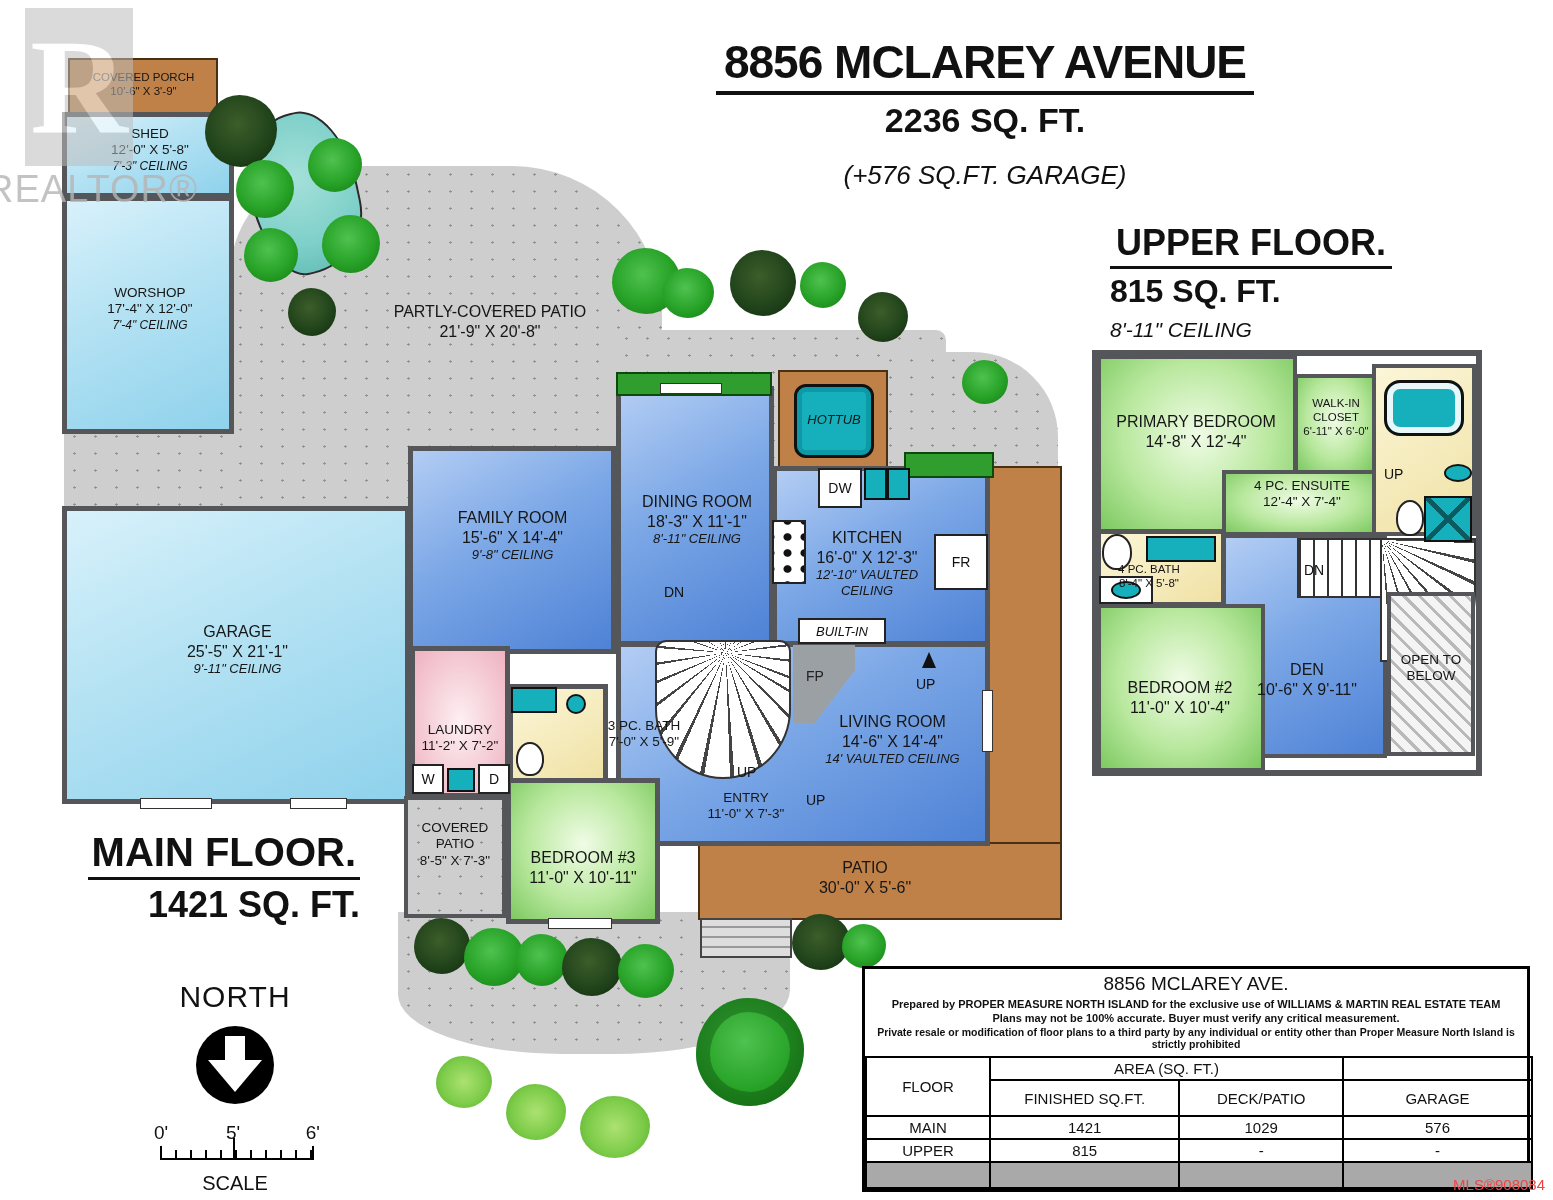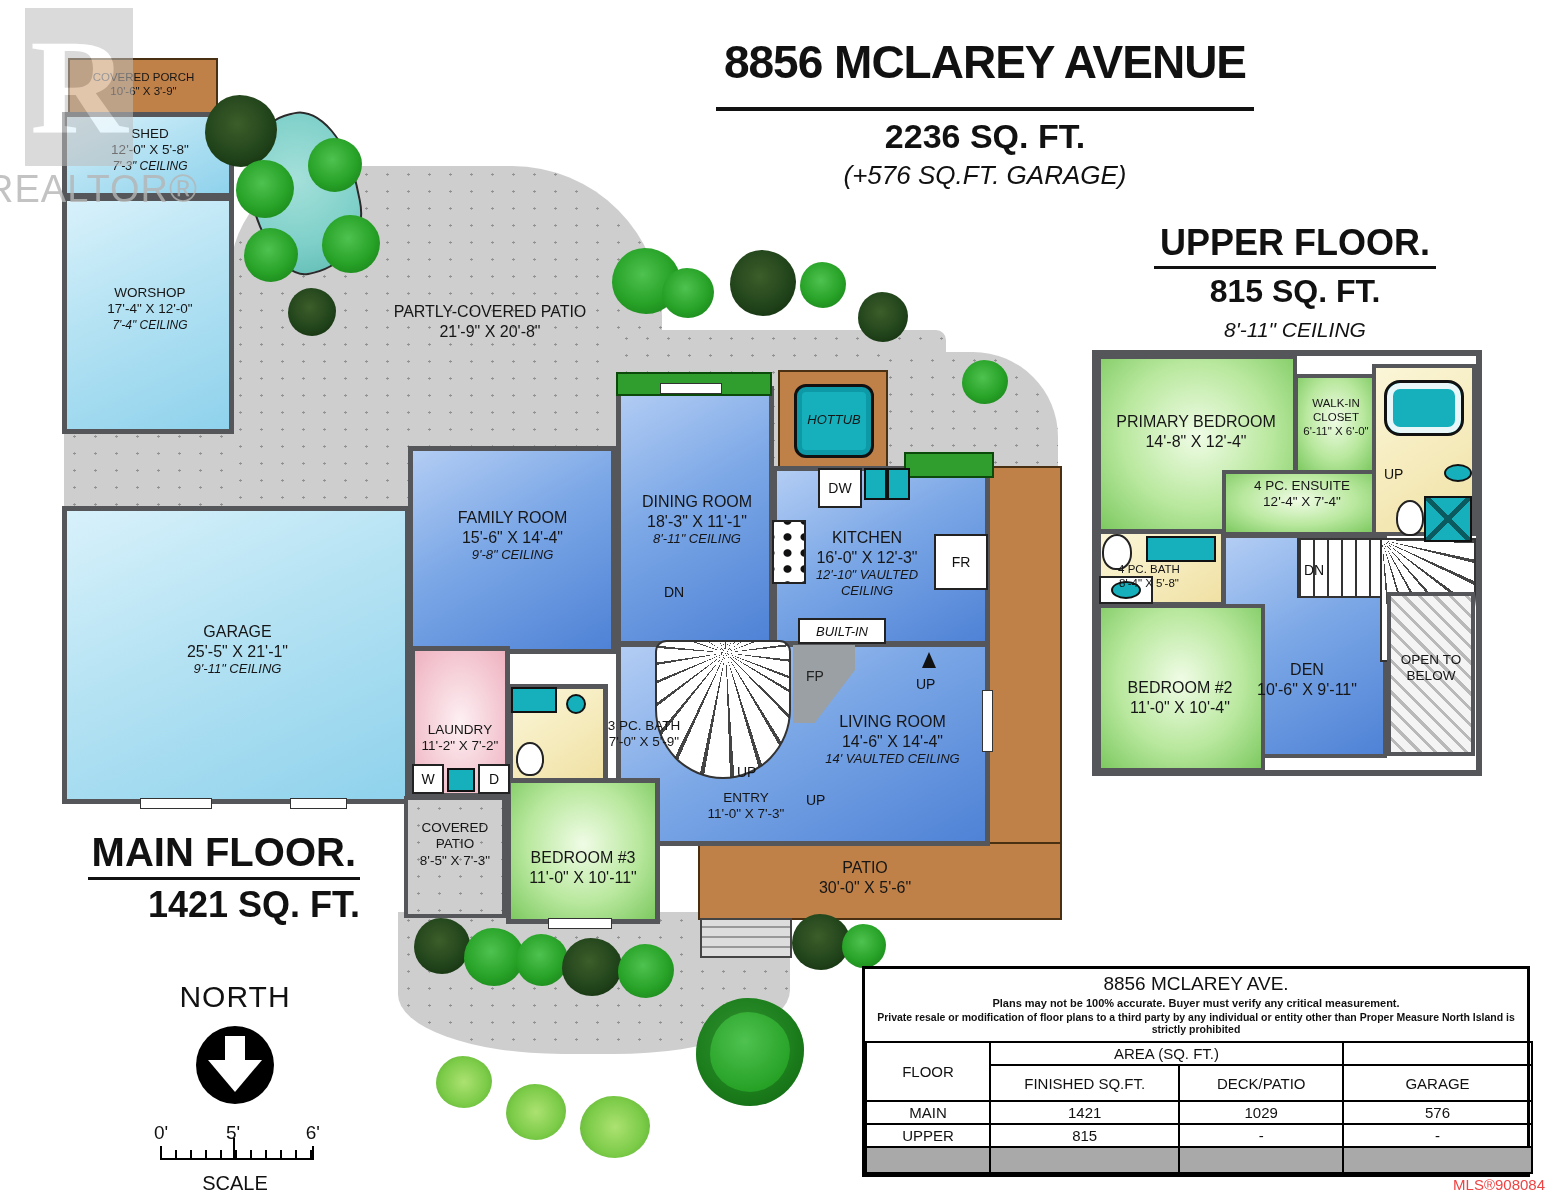--- a/index.html
+++ b/index.html
@@ -27,23 +27,23 @@
   .wbox{background:#fff;border:2px solid #222;box-sizing:border-box;display:flex;align-items:center;
         justify-content:center;font-size:14px;color:#111;z-index:6;position:absolute}
   .teal{background:#16b0bd;border:2px solid #111;box-sizing:border-box;z-index:6;position:absolute}
   .tree{position:absolute;border-radius:48% 52% 50% 50%/52% 48% 52% 48%;z-index:6}
   .t-green{background:radial-gradient(circle at 45% 40%,#4fc24f 0%,#27a227 55%,#157815 100%)}
   .t-dark{background:radial-gradient(circle at 45% 40%,#3c5e2a 0%,#20421a 60%,#0c2608 100%)}
   .t-fern{background:radial-gradient(circle at 50% 50%,#a8e06a 0%,#74c83e 60%,#4ea626 100%);opacity:.95}
   .hatch{background:repeating-linear-gradient(45deg,#f4f4f4 0 8px,#b9b9b9 8px 11px);
          border:4px solid #54565a;box-sizing:border-box;z-index:6}
   .title-main{font-weight:bold;font-size:46px;letter-spacing:-1px;border-bottom:4px solid #111;
-              display:inline-block;padding:0 8px 18px}
+              display:inline-block;padding:0 8px 2px}
   .title-sub{font-weight:bold;font-size:34px;margin-top:6px}
-  .title-gar{font-style:italic;font-size:26px;margin-top:4px}
+  .title-gar{font-style:italic;font-size:26px;margin-top:20px}
   .u-title1{font-weight:bold;font-size:36px;border-bottom:3px solid #111;display:inline-block;padding:0 6px 2px}
   .u-title2{font-weight:bold;font-size:32px;margin-top:4px}
   .u-title3{font-style:italic;font-size:21px;margin-top:8px}
   .m-title1{font-weight:bold;font-size:40px;border-bottom:3px solid #111;display:inline-block;padding:0 4px 2px}
   .m-title2{font-weight:bold;font-size:36px;margin-top:4px}
   table.info{border-collapse:collapse;width:668px;font-size:15px}
   table.info td{border:2px solid #000;text-align:center;padding:2px 4px}
   td.grayrow{background:#a9a9a9;height:20px}
   .win{position:absolute;background:#fff;border:1px solid #333;z-index:6}
   .arr-up{width:0;height:0;border-left:7px solid transparent;border-right:7px solid transparent;
@@ -266,21 +266,21 @@
     <span class="rname">OPEN TO BELOW</span>
   </div>
   <div class="abs marker" style="left:1384px;top:466px">UP</div>
   <div class="abs marker" style="left:1304px;top:562px">DN</div>
 
   <div class="abs" style="left:640px;top:35px;width:690px;text-align:center;z-index:9">
     <div class="title-main">8856 MCLAREY AVENUE</div>
     <div class="title-sub">2236 SQ. FT.</div>
     <div class="title-gar">(+576 SQ.FT. GARAGE)</div>
   </div>
-  <div class="abs" style="left:1110px;top:222px;width:370px;text-align:center;z-index:9">
+  <div class="abs" style="left:1110px;top:222px;width:370px;z-index:9">
     <div class="u-title1">UPPER FLOOR.</div>
     <div class="u-title2">815 SQ. FT.</div>
     <div class="u-title3">8'-11" CEILING</div>
   </div>
   <div class="abs" style="left:60px;top:830px;width:300px;text-align:right;z-index:9">
     <div class="m-title1">MAIN FLOOR.</div>
     <div class="m-title2">1421 SQ. FT.</div>
   </div>
 
   <div class="abs" style="left:25px;top:8px;width:108px;height:158px;background:#bdbdbd;opacity:.55;z-index:8;display:flex;align-items:center;justify-content:center">
@@ -300,20 +300,21 @@
       <span style="position:absolute;right:-10px;top:0;font-size:19px">6'</span>
       <div style="position:absolute;left:0;top:24px;width:150px;height:12px;border-left:2px solid #000;border-right:2px solid #000;border-bottom:2px solid #000;background:repeating-linear-gradient(90deg,transparent 0 13px,#000 13px 15px);background-size:150px 8px;background-position:0 4px;background-repeat:no-repeat"></div>
       <div style="position:absolute;left:73px;top:16px;width:2px;height:20px;background:#000"></div>
     </div>
     <div style="font-size:20px;margin-top:4px">SCALE</div>
   </div>
 
   <div class="abs" style="left:862px;top:966px;width:668px;border:3px solid #000;box-sizing:border-box;z-index:9;background:#fff">
     <div style="text-align:center;padding:4px 6px 6px">
       <div style="font-size:19px">8856 MCLAREY AVE.</div>
+      <div style="font-size:11px;font-weight:bold;margin-top:3px">Prepared by PROPER MEASURE NORTH ISLAND for the exclusive use of WILLIAMS &amp; MARTIN REAL ESTATE TEAM</div>
       <div style="font-size:11px;font-weight:bold;margin-top:2px">Plans may not be 100% accurate.  Buyer must verify any critical measurement.</div>
       <div style="font-size:10.5px;font-weight:bold;margin-top:2px">Private resale  or modification of floor plans to a third party by any individual or entity other than Proper Measure North Island is strictly prohibited</div>
     </div>
     <table class="info">
       <tbody>
           <tr>
         <td rowspan="2" style="width:120px">FLOOR</td>
         <td colspan="2">AREA (SQ. FT.)</td>
         <td style="width:190px"></td>
       </tr>

